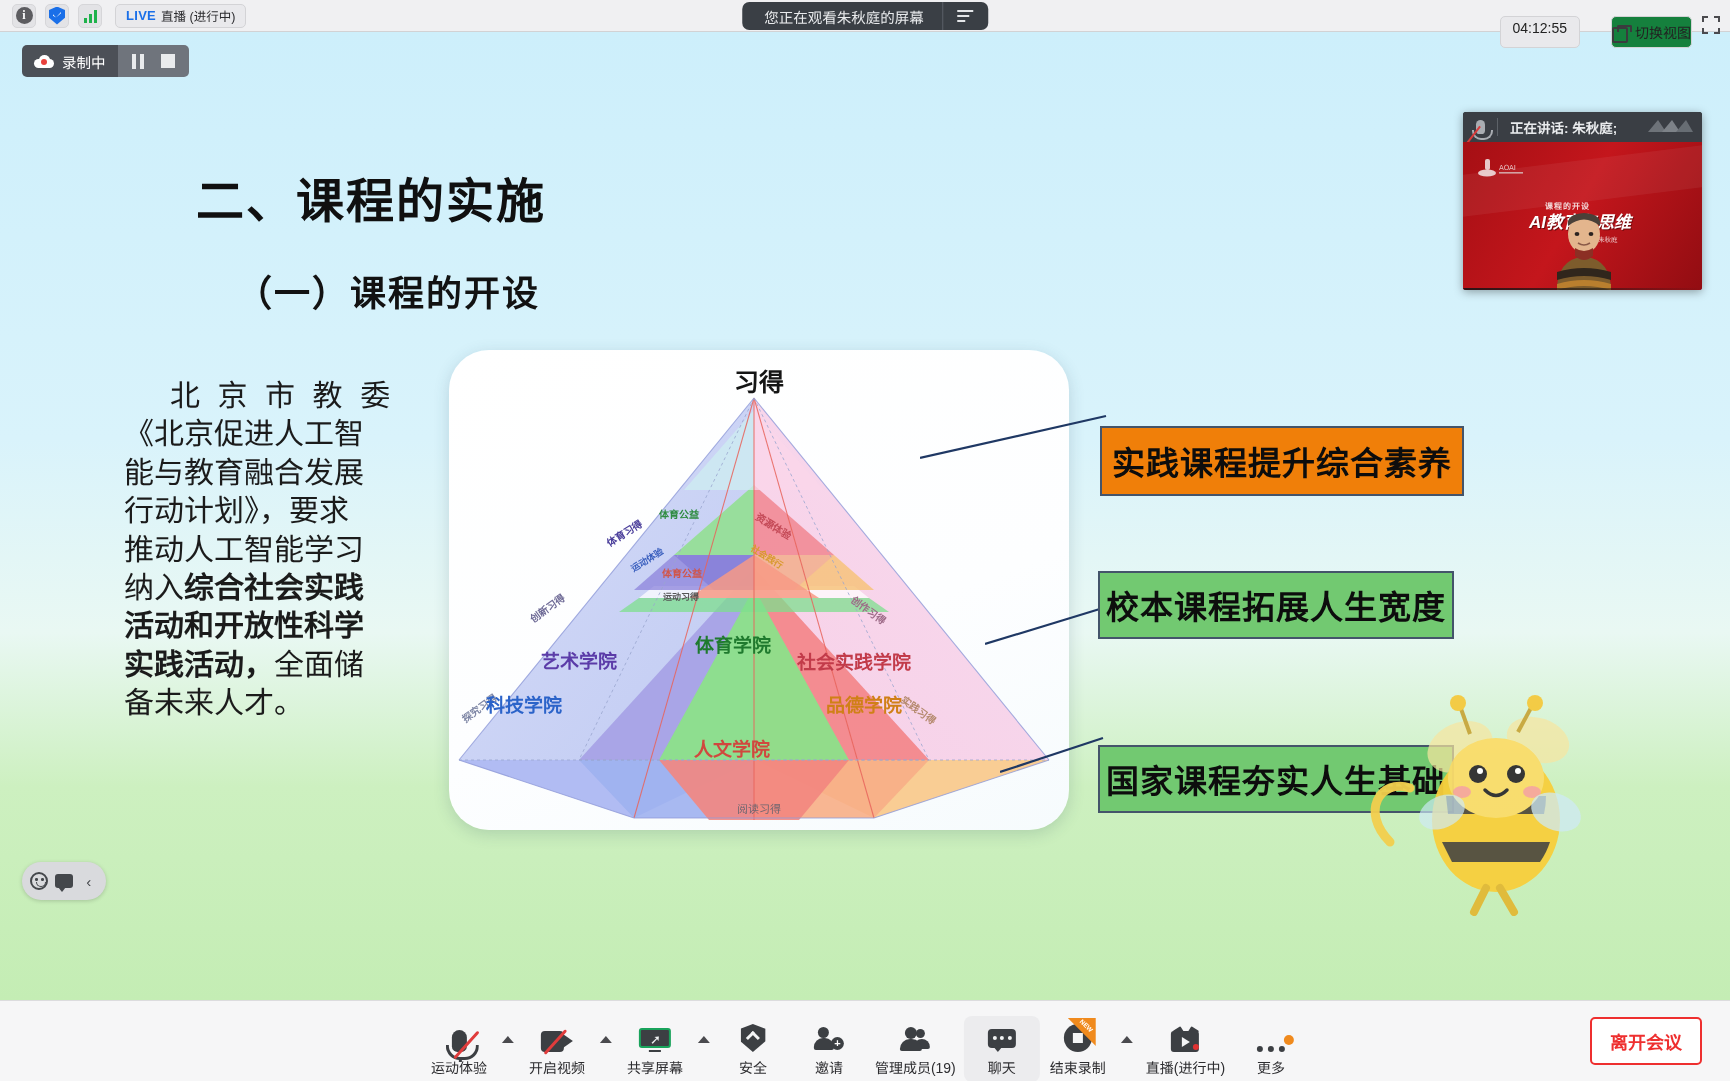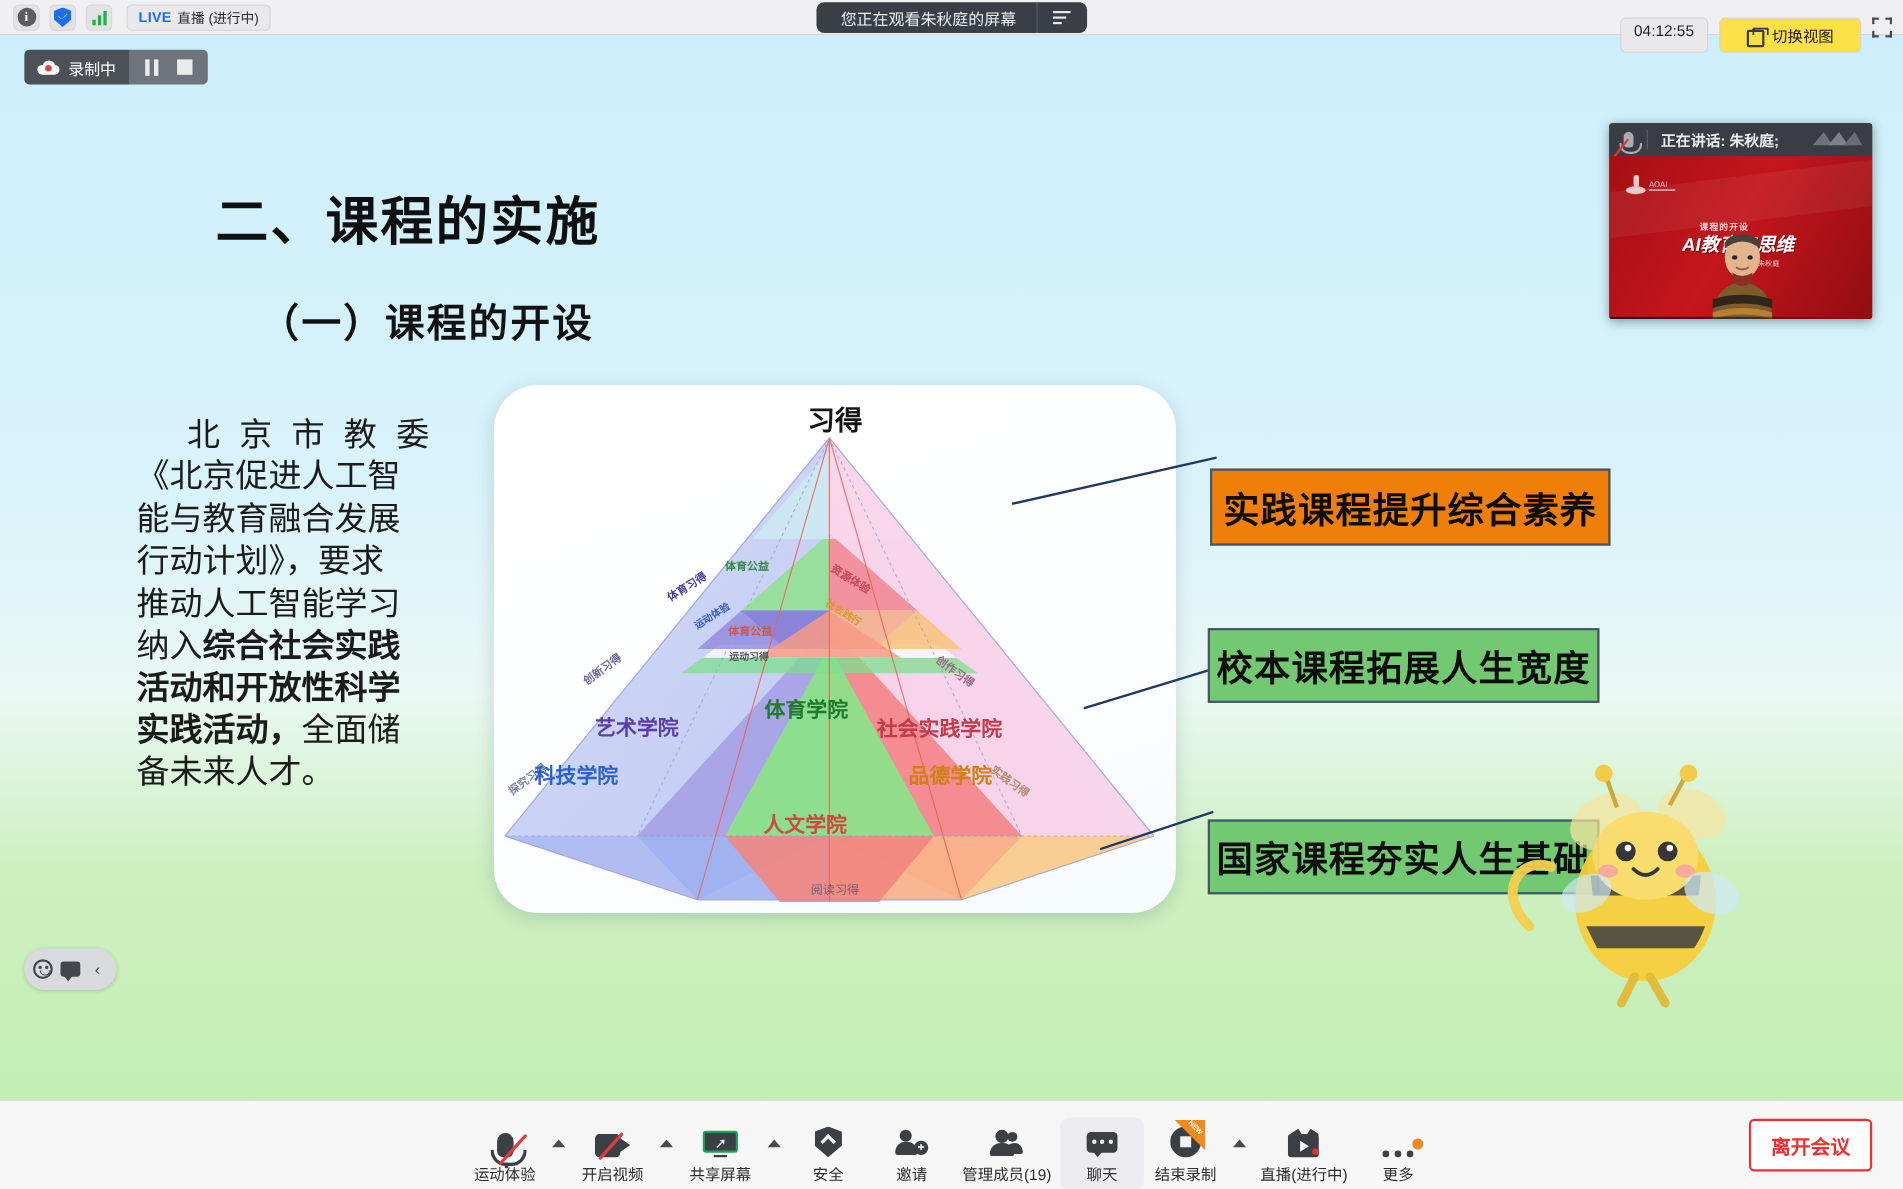--- a/index.html
+++ b/index.html
@@ -59,22 +59,22 @@
   .hamb i{ display:block; height:2px; background:#e4e6e8; margin:3px 0; }
   .hamb i:nth-child(2){ width:12px; }
   .hamb i:nth-child(3){ width:8px; }
 
   .tb-right{ position:absolute; right:10px; top:16px; height:32px; display:flex; gap:10px; }
   .timer{
     background:#e9e9ec;border:1px solid #d3d3d6;border-radius:5px;
     padding:3px 12px;font-size:14px;color:#222;font-family:"Liberation Sans",sans-serif;
   }
   .switch-view{
-    background:#fde047;border:1px solid #d3d3d6;border-radius:5px;
-    padding:3px 24px;font-size:14px;color:#222;display:flex;align-items:center;gap:7px;
+    background:#15803d;border:1px solid #d3d3d6;border-radius:5px;
+    padding:3px 0;font-size:14px;color:#222;display:flex;align-items:center;gap:7px;margin-left:21px;
   }
   .sv-icon{ position:relative; width:16px;height:14px; }
   .sv-icon::before{ content:"";position:absolute;left:0;top:2px;width:12px;height:12px;border:2px solid #3b3b3e;border-radius:2px;}
   .sv-icon::after{ content:"";position:absolute;left:5px;top:0;width:11px;height:5px;border:2px solid #3b3b3e;border-bottom:none;border-radius:2px 2px 0 0;}
   .expand-ic{ width:18px;height:18px;position:relative; }
   .expand-ic span{ position:absolute;width:6px;height:6px;border:2px solid #4a4a4e; }
   .expand-ic span:nth-child(1){left:0;top:0;border-right:none;border-bottom:none;}
   .expand-ic span:nth-child(2){right:0;top:0;border-left:none;border-bottom:none;}
   .expand-ic span:nth-child(3){left:0;bottom:0;border-right:none;border-top:none;}
   .expand-ic span:nth-child(4){right:0;bottom:0;border-left:none;border-top:none;}
@@ -165,21 +165,21 @@
     box-shadow:0 2px 10px rgba(0,0,0,.35);
   }
   .spk-head{ height:30px; background:#3a3e44; display:flex; align-items:center; position:relative; }
   .mic-off{ width:34px; display:flex;align-items:center;justify-content:center;position:relative; }
   .mic-shape{ width:9px;height:14px;background:#a9adb2;border-radius:5px 5px 4px 4px;position:relative;}
   .mic-shape::after{content:"";position:absolute;left:-4px;top:10px;width:17px;height:8px;border:2px solid #a9adb2;border-top:none;border-radius:0 0 9px 9px;}
   .mic-slash{position:absolute;left:9px;top:4px;width:2px;height:23px;background:#d93b3b;transform:rotate(38deg);}
   .spk-div{ width:1px; height:18px; background:#5d6268; }
   .spk-name{ color:#e9ebed; font-size:13.5px; padding-left:12px; font-weight:bold; }
   .spk-logo{ position:absolute; right:8px; top:6px; width:48px; height:18px; opacity:.55; }
-  .spk-video{ position:relative; height:172px; background:#b91c1c; overflow:hidden; }
+  .spk-video{ position:relative; height:172px; background:#be185d; overflow:hidden; }
   .v-bg1{position:absolute;inset:0;background:linear-gradient(120deg,#a50f14 0%,#c4161c 45%,#8e0c11 100%);}
   .v-band{position:absolute;left:0;top:18px;width:100%;height:42px;background:rgba(255,255,255,.06);transform:skewY(-7deg);}
   .v-logo{position:absolute;left:14px;top:16px;width:52px;height:22px;opacity:.85;}
   .v-ttl-s{position:absolute;left:82px;top:58px;color:#f3d8d8;font-size:8px;letter-spacing:1px;font-weight:bold;}
   .v-ttl{position:absolute;left:66px;top:66px;color:#fff;font-size:17px;font-weight:bold;font-style:italic;letter-spacing:0px;text-shadow:1px 1px 0 #6d0b0e;}
   .v-sub{position:absolute;left:112px;top:92px;color:#ecc9c9;font-size:6.5px;}
   .person{position:absolute;left:82px;top:70px;width:78px;height:78px;}
   .spk-foot{
     position:absolute; left:0; bottom:0; width:100%; height:26px;
     background:linear-gradient(90deg,rgba(20,20,22,.86) 0%,rgba(20,20,22,.55) 58%,rgba(20,20,22,0) 100%);

